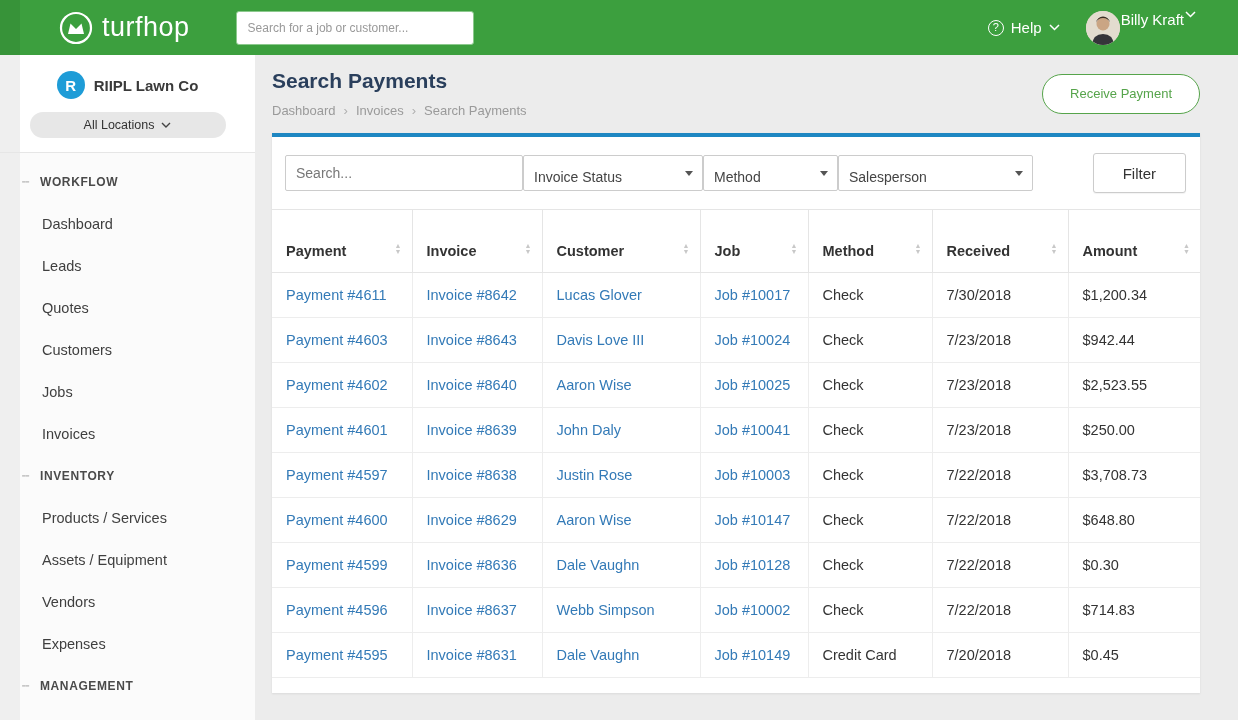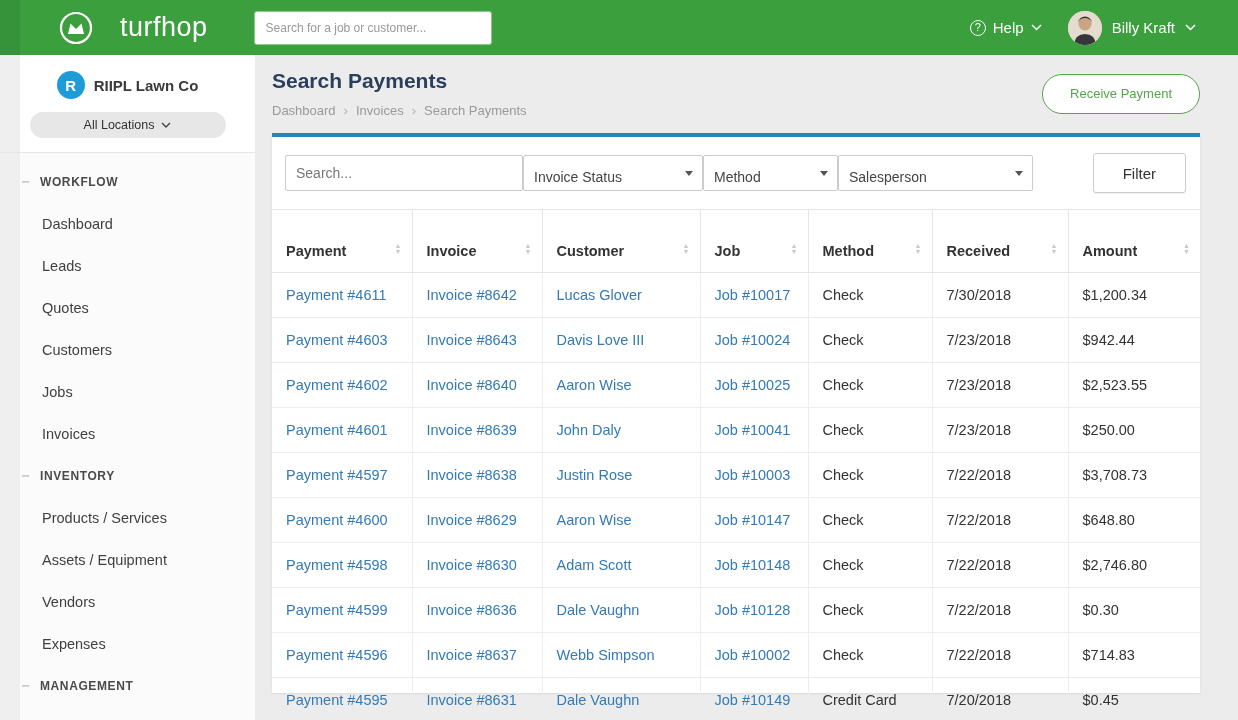--- a/index.html
+++ b/index.html
@@ -3,28 +3,28 @@
 <meta charset="utf-8">
 <style>
   * { box-sizing: border-box; margin: 0; padding: 0; }
   html,body { width:1238px; height:720px; overflow:hidden; }
   body { font-family:"Liberation Sans", sans-serif; background:#ececec; }
   .app { width:1238px; height:720px; display:flex; flex-direction:column; overflow:hidden; }
 
   
   .topbar { height:55px; background:#3c9f3e; display:flex; align-items:center; flex-shrink:0; position:relative; }
   .topbar::before { content:""; position:absolute; left:0; top:0; bottom:0; width:20px; background:rgba(0,0,0,0.07); }
-  .brand { display:flex; align-items:center; gap:26px; margin-left:58px; color:#fff; }
+  .brand { display:flex; align-items:center; gap:8px; margin-left:58px; color:#fff; }
   .brand-name { font-size:27px; font-weight:500; letter-spacing:0.5px; }
   .header-search { margin-left:46px; width:238px; height:34px; border:1px solid #8cc98d; border-radius:3px; background:#fff; padding:0 11px; font-size:12px; color:#444; font-family:"Liberation Sans",sans-serif; }
   .header-search::placeholder { color:#999; }
   .topbar-right { margin-left:auto; display:flex; align-items:center; gap:26px; padding-right:42px; }
   .help-group { display:flex; align-items:center; gap:7px; color:#fff; font-size:15px; cursor:default; }
   .help-circle { width:16px; height:16px; border:1px solid #fff; border-radius:50%; display:flex; align-items:center; justify-content:center; font-size:11px; line-height:1; }
-  .user-group { display:flex; align-items:center; gap:10px; color:#fff; font-size:15px; }
+  .user-group { display:flex; align-items:flex-start; gap:1px; color:#fff; font-size:15px; }
   .avatar { width:34px; height:34px; border-radius:50%; overflow:hidden; background:#ded6c8; flex-shrink:0; }
 
   
   .body-row { flex:1; display:flex; overflow:hidden; }
 
   
   .sidebar { width:255px; flex-shrink:0; background:linear-gradient(to right,#efefef 20px,#fbfbfb 20px); overflow:hidden; }
   .sidebar-top { background:linear-gradient(to right,#efefef 20px,#ffffff 20px); padding:16px 0 14px; border-bottom:1px solid #e6e6e6; }
   .company-row { display:flex; align-items:center; justify-content:center; gap:9px; }
   .company-badge { width:28px; height:28px; border-radius:50%; background:#1e9cd7; color:#fff; font-size:15px; font-weight:bold; display:flex; align-items:center; justify-content:center; }
@@ -317,29 +317,20 @@
               <tr>
                 <td><span class="link">Payment #4600</span></td>
                 <td><span class="link">Invoice #8629</span></td>
                 <td><span class="link">Aaron Wise</span></td>
                 <td><span class="link">Job #10147</span></td>
                 <td><span>Check</span></td>
                 <td><span>7/22/2018</span></td>
                 <td><span>$648.80</span></td>
               </tr>
               <tr>
-                <td><span class="link">Payment #4598</span></td>
-                <td><span class="link">Invoice #8630</span></td>
-                <td><span class="link">Adam Scott</span></td>
-                <td><span class="link">Job #10148</span></td>
-                <td><span>Check</span></td>
-                <td><span>7/22/2018</span></td>
-                <td><span>$2,746.80</span></td>
-              </tr>
-              <tr>
                 <td><span class="link">Payment #4599</span></td>
                 <td><span class="link">Invoice #8636</span></td>
                 <td><span class="link">Dale Vaughn</span></td>
                 <td><span class="link">Job #10128</span></td>
                 <td><span>Check</span></td>
                 <td><span>7/22/2018</span></td>
                 <td><span>$0.30</span></td>
               </tr>
               <tr>
                 <td><span class="link">Payment #4596</span></td>

